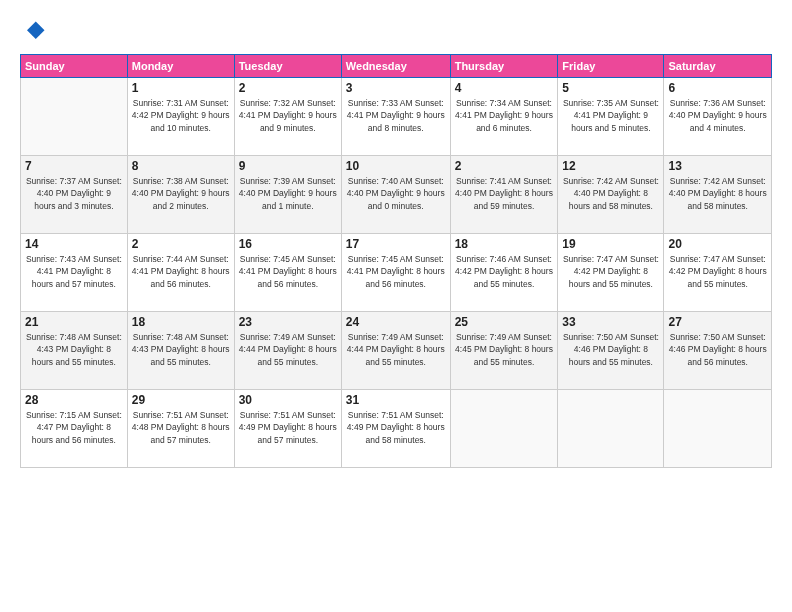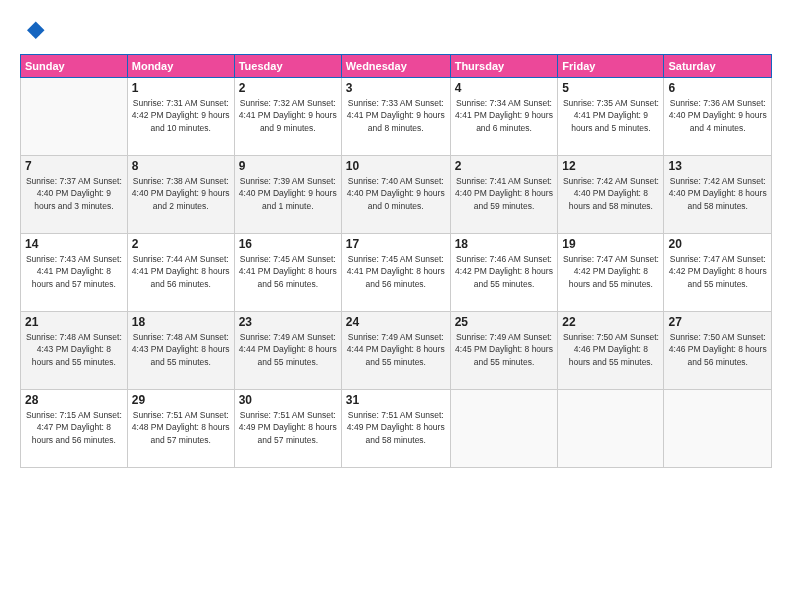--- a/index.html
+++ b/index.html
@@ -302,21 +302,21 @@
 and 55 minutes.</div>
           </td>
           <td>
             <div class="day-number">25</div>
             <div class="day-info">Sunrise: 7:49 AM
 Sunset: 4:45 PM
 Daylight: 8 hours
 and 55 minutes.</div>
           </td>
           <td>
-            <div class="day-number">22</div>
+            <div class="day-number">33</div>
             <div class="day-info">Sunrise: 7:50 AM
 Sunset: 4:46 PM
 Daylight: 8 hours
 and 55 minutes.</div>
           </td>
           <td>
             <div class="day-number">27</div>
             <div class="day-info">Sunrise: 7:50 AM
 Sunset: 4:46 PM
 Daylight: 8 hours

